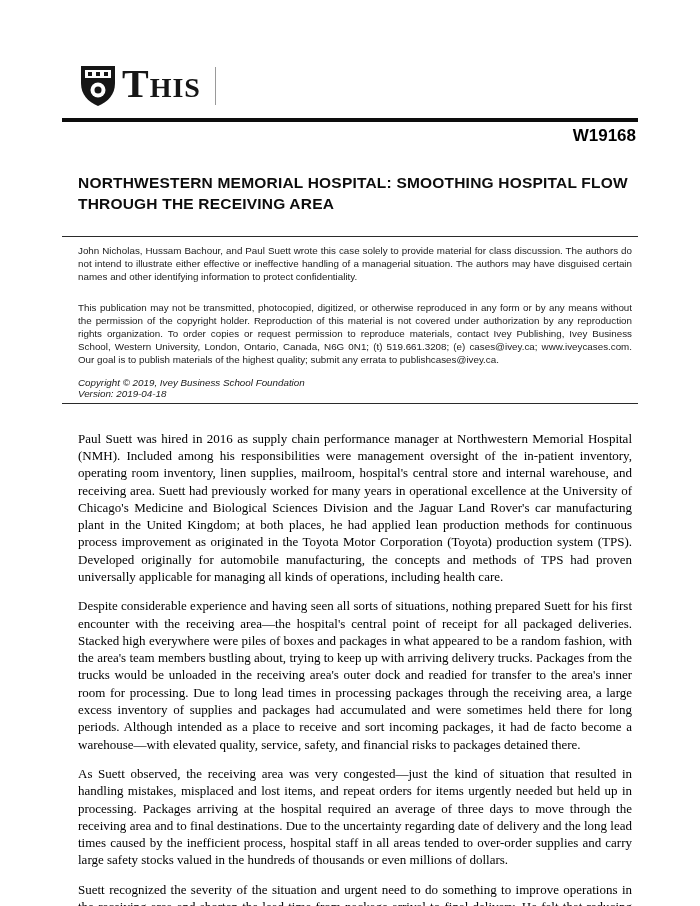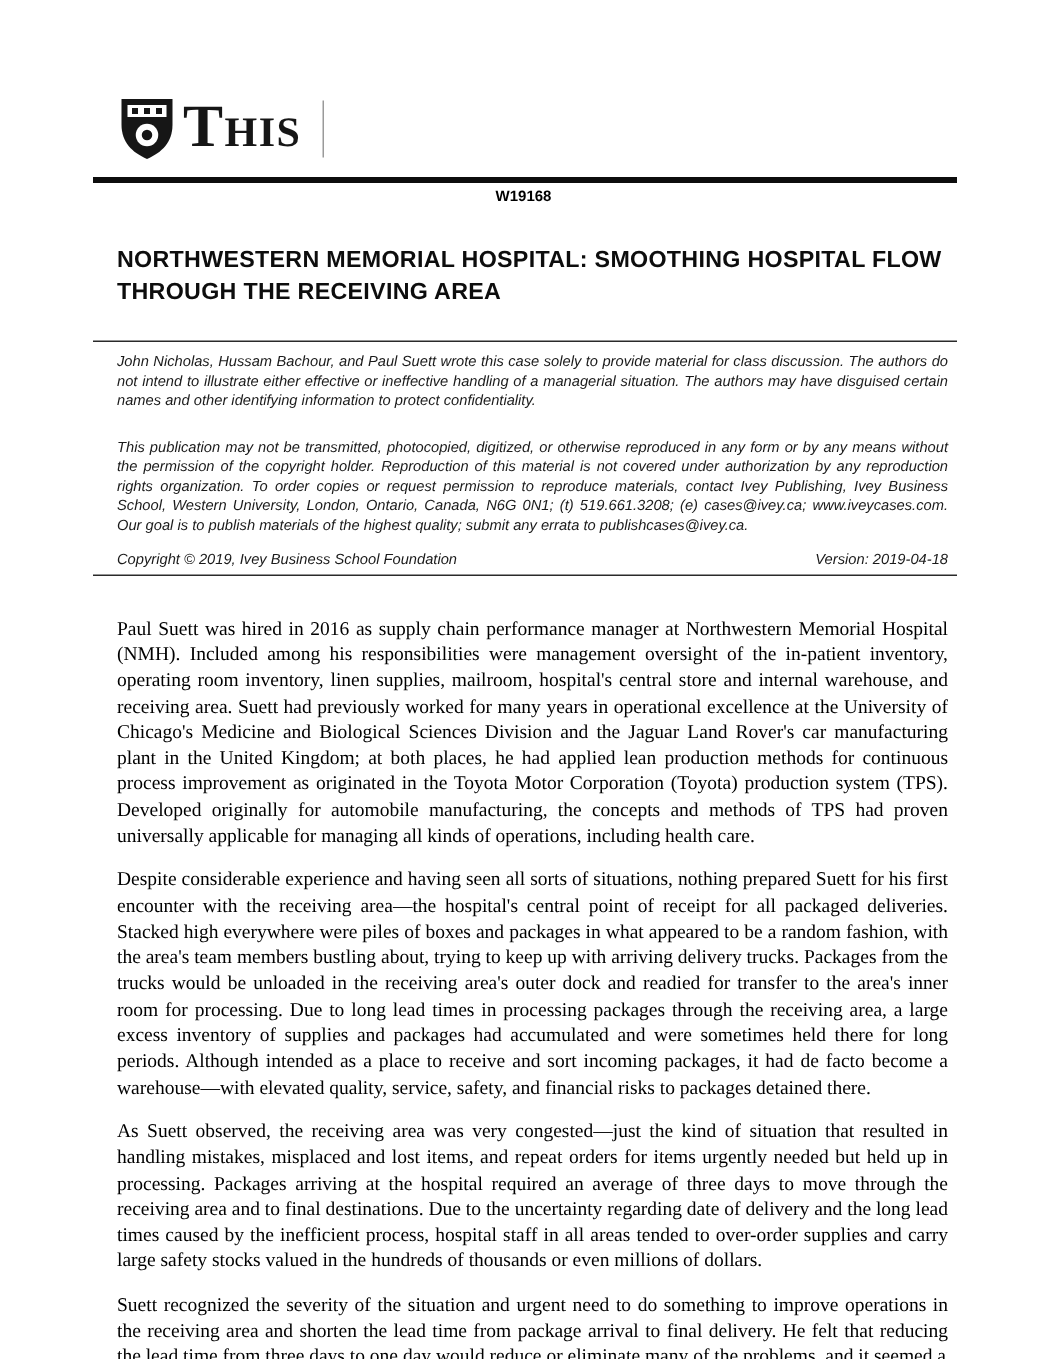--- a/index.html
+++ b/index.html
@@ -42,54 +42,54 @@
   }
   .brand-division {
     font-size: 29px;
     font-weight: 400;
     color: #3c3c3c;
     letter-spacing: 0.5px;
     line-height: 1;
   }
   .thick-rule { height: 4px; background: #0d0d0d; margin-top: 4px; }
   .doc-number {
-    text-align: center;
+    text-align: right;
     font-weight: 700;
-    font-size: 10px;
+    font-size: 17px;
     color: #000;
     padding: 4px 2px 0 0;
   }
   
   .title {
     margin: 26px 6px 0 16px;
     font-size: 15.5px;
     font-weight: 700;
     line-height: 21px;
     letter-spacing: 0.2px;
     color: #0d0d0d;
   }
   
   .thin-rule { height: 1px; background: #2a2a2a; border: none; }
   .rule-top { margin-top: 22px; }
   .front-note {
     margin: 7px 6px 0 16px;
-    font-style: italic;
     font-size: 9.8px;
     line-height: 13.2px;
     text-align: justify;
     color: #1a1a1a;
   }
   .front-note + .front-note { margin-top: 17px; }
   .copyright-row {
     display: flex;
     justify-content: space-between;
     margin: 10px 6px 4px 16px;
     font-style: italic;
     font-size: 9.8px;
     color: #1a1a1a;
+    flex-direction: column;
   }
   
   .body-text {
     margin: 26px 6px 0 16px;
     font-family: "Liberation Serif", serif;
     font-size: 13px;
     line-height: 17.3px;
     text-align: justify;
     color: #000;
   }

